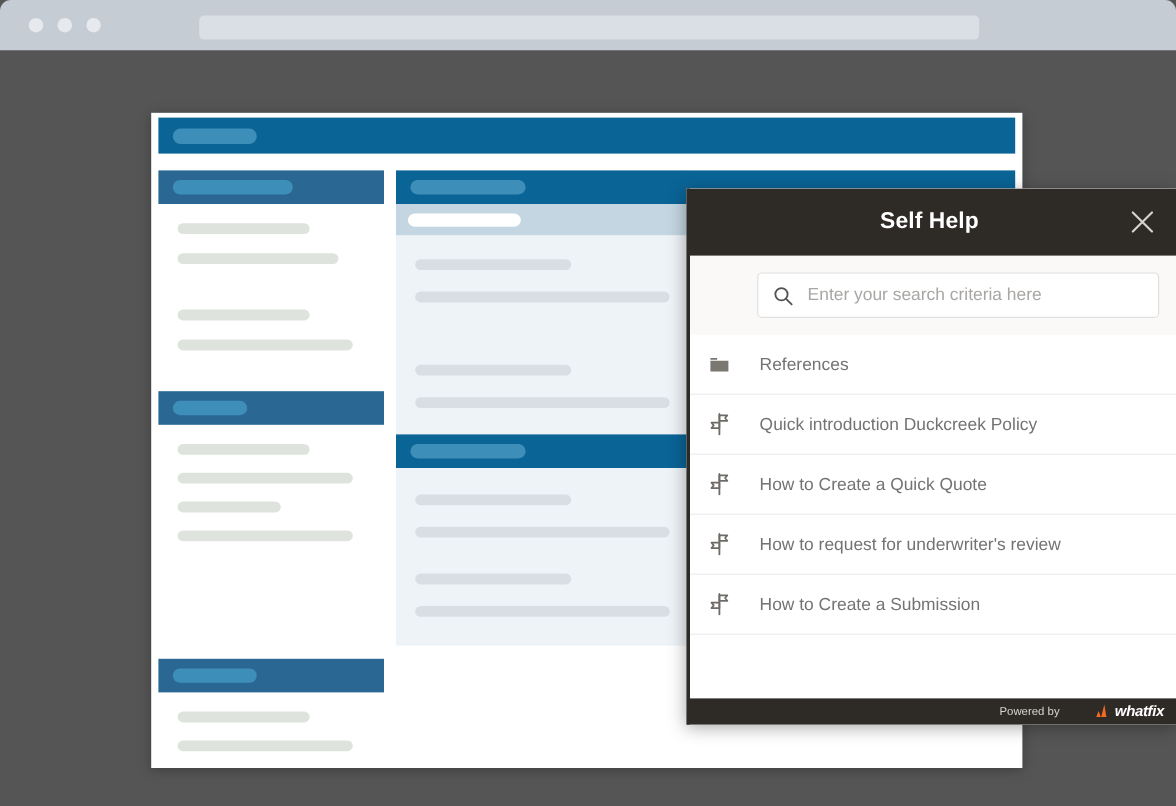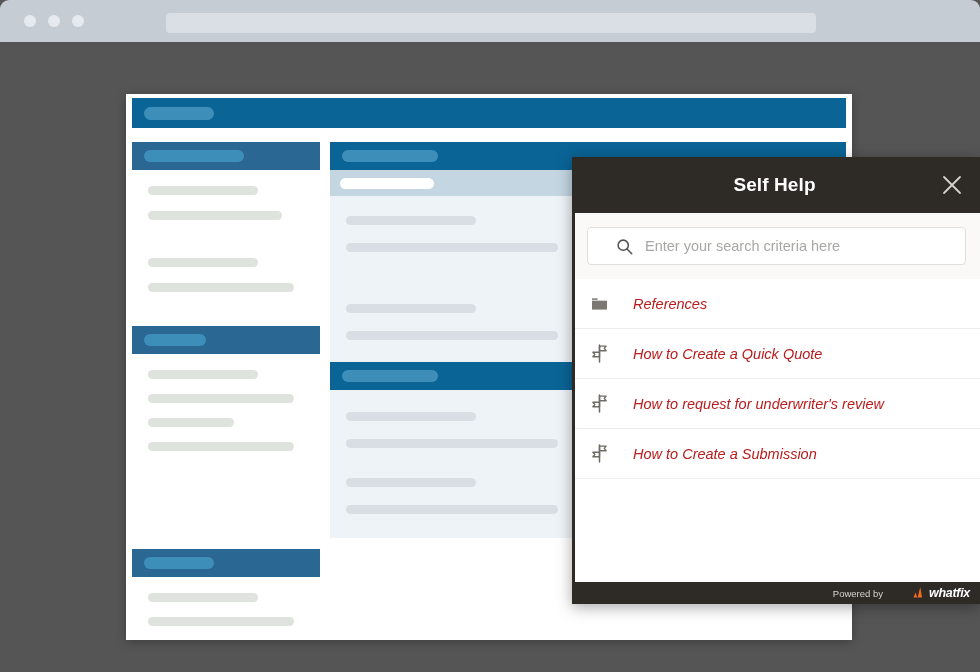--- a/index.html
+++ b/index.html
@@ -159,22 +159,23 @@
     padding: 14px 14px 14px 12px;
     flex: 0 0 auto;
   }
   #search-box {
     height: 38px;
     background: #ffffff;
     border: 1px solid #e2e0de;
     border-radius: 4px;
     display: flex;
     align-items: center;
-    padding: 0 28px;
+    padding: 0 12px;
     box-sizing: border-box;
+    margin-left: 44px;
   }
   #search-icon { flex: 0 0 auto; margin-right: 12px; display: block; }
   #search-input {
     border: none;
     outline: none;
     flex: 1 1 auto;
     font-family: "Liberation Sans", sans-serif;
     font-size: 14.5px;
     color: #3a3a3a;
     background: transparent;
@@ -198,23 +199,22 @@
   }
   .result-icon {
     width: 30px;
     flex: 0 0 auto;
     display: flex;
     align-items: center;
   }
   .result-icon svg { display: block; }
   .result-label {
     font-size: 14.5px;
-    color: #b91c1c;
+    color: #737373;
     margin-left: 12px;
-    font-style: italic;
   }
 
   #widget-footer {
     height: 22px;
     background: #2e2a26;
     flex: 0 0 auto;
     display: flex;
     align-items: center;
     justify-content: flex-end;
     padding-right: 10px;
@@ -353,20 +353,30 @@
       <div class="result-item">
         <span class="result-icon">
           <svg width="17" height="15" viewBox="0 0 18 16" aria-hidden="true">
             <path d="M1 2.5 h6 v1.6 h-6 z" fill="#7b7771"></path>
             <path d="M1 5 h16 v9.5 h-16 z" fill="#7b7771"></path>
           </svg>
         </span>
         <span class="result-label">References</span>
       </div>
 
+      <div class="result-item">
+        <span class="result-icon">
+          <svg width="17" height="19" viewBox="0 0 18 20" aria-hidden="true">
+            <path d="M9 1 L9 19" stroke="#6f6c67" stroke-width="1.6" stroke-linecap="round"></path>
+            <path d="M9 2.2 h7 l-2 2.4 l2 2.4 h-7 z" fill="none" stroke="#6f6c67" stroke-width="1.5" stroke-linejoin="round"></path>
+            <path d="M9 8.6 h-7 l2 2.4 l-2 2.4 h7 z" fill="none" stroke="#6f6c67" stroke-width="1.5" stroke-linejoin="round"></path>
+          </svg>
+        </span>
+        <span class="result-label">Quick introduction Duckcreek Policy</span>
+      </div>
 
       <div class="result-item">
         <span class="result-icon">
           <svg width="17" height="19" viewBox="0 0 18 20" aria-hidden="true">
             <path d="M9 1 L9 19" stroke="#6f6c67" stroke-width="1.6" stroke-linecap="round"></path>
             <path d="M9 2.2 h7 l-2 2.4 l2 2.4 h-7 z" fill="none" stroke="#6f6c67" stroke-width="1.5" stroke-linejoin="round"></path>
             <path d="M9 8.6 h-7 l2 2.4 l-2 2.4 h7 z" fill="none" stroke="#6f6c67" stroke-width="1.5" stroke-linejoin="round"></path>
           </svg>
         </span>
         <span class="result-label">How to Create a Quick Quote</span>

